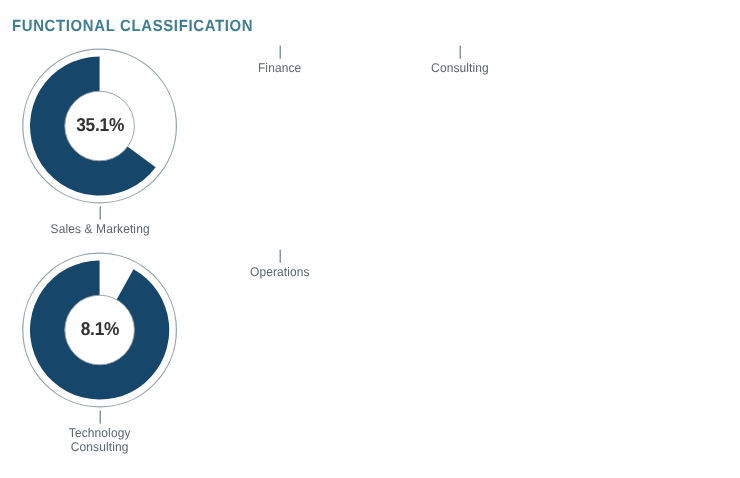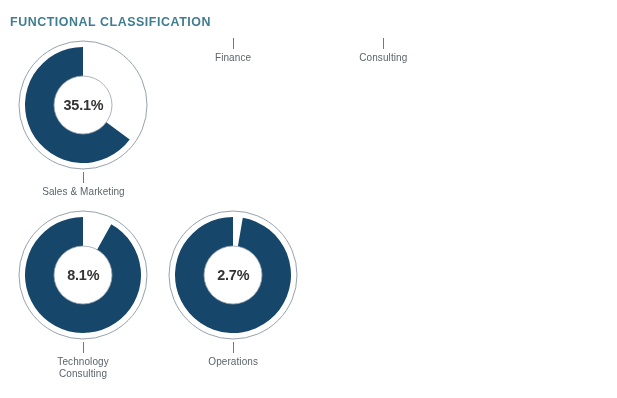--- a/index.html
+++ b/index.html
@@ -142,27 +142,17 @@
           </svg>
           <div class="donut-center-label">
             <span>8.1%</span>
           </div>
         </div>
         <div class="leader-line"></div>
         <div class="donut-caption">Technology
 Consulting</div>
       </div>
       <div class="donut-cell">
-        <div class="donut-wrap">
-          <svg class="donut-svg" viewBox="0 0 134 134">
-            <circle cx="67" cy="67" r="64" fill="none" stroke="#96a2ab" stroke-width="1"></circle>
-            <path d="M 67 67 L 76.79233979333856 9.832613481358116 A 58 58 0 1 1 66.99999999999999 9 Z" fill="#17466b"></path>
-            <circle cx="67" cy="67" r="29" fill="#ffffff" stroke="#96a2ab" stroke-width="0.8"></circle>
-          </svg>
-          <div class="donut-center-label">
-            <span>2.7%</span>
-          </div>
-        </div>
         <div class="leader-line"></div>
         <div class="donut-caption">Operations</div>
       </div>
     </div>
   </div>
 
 </body></html>

